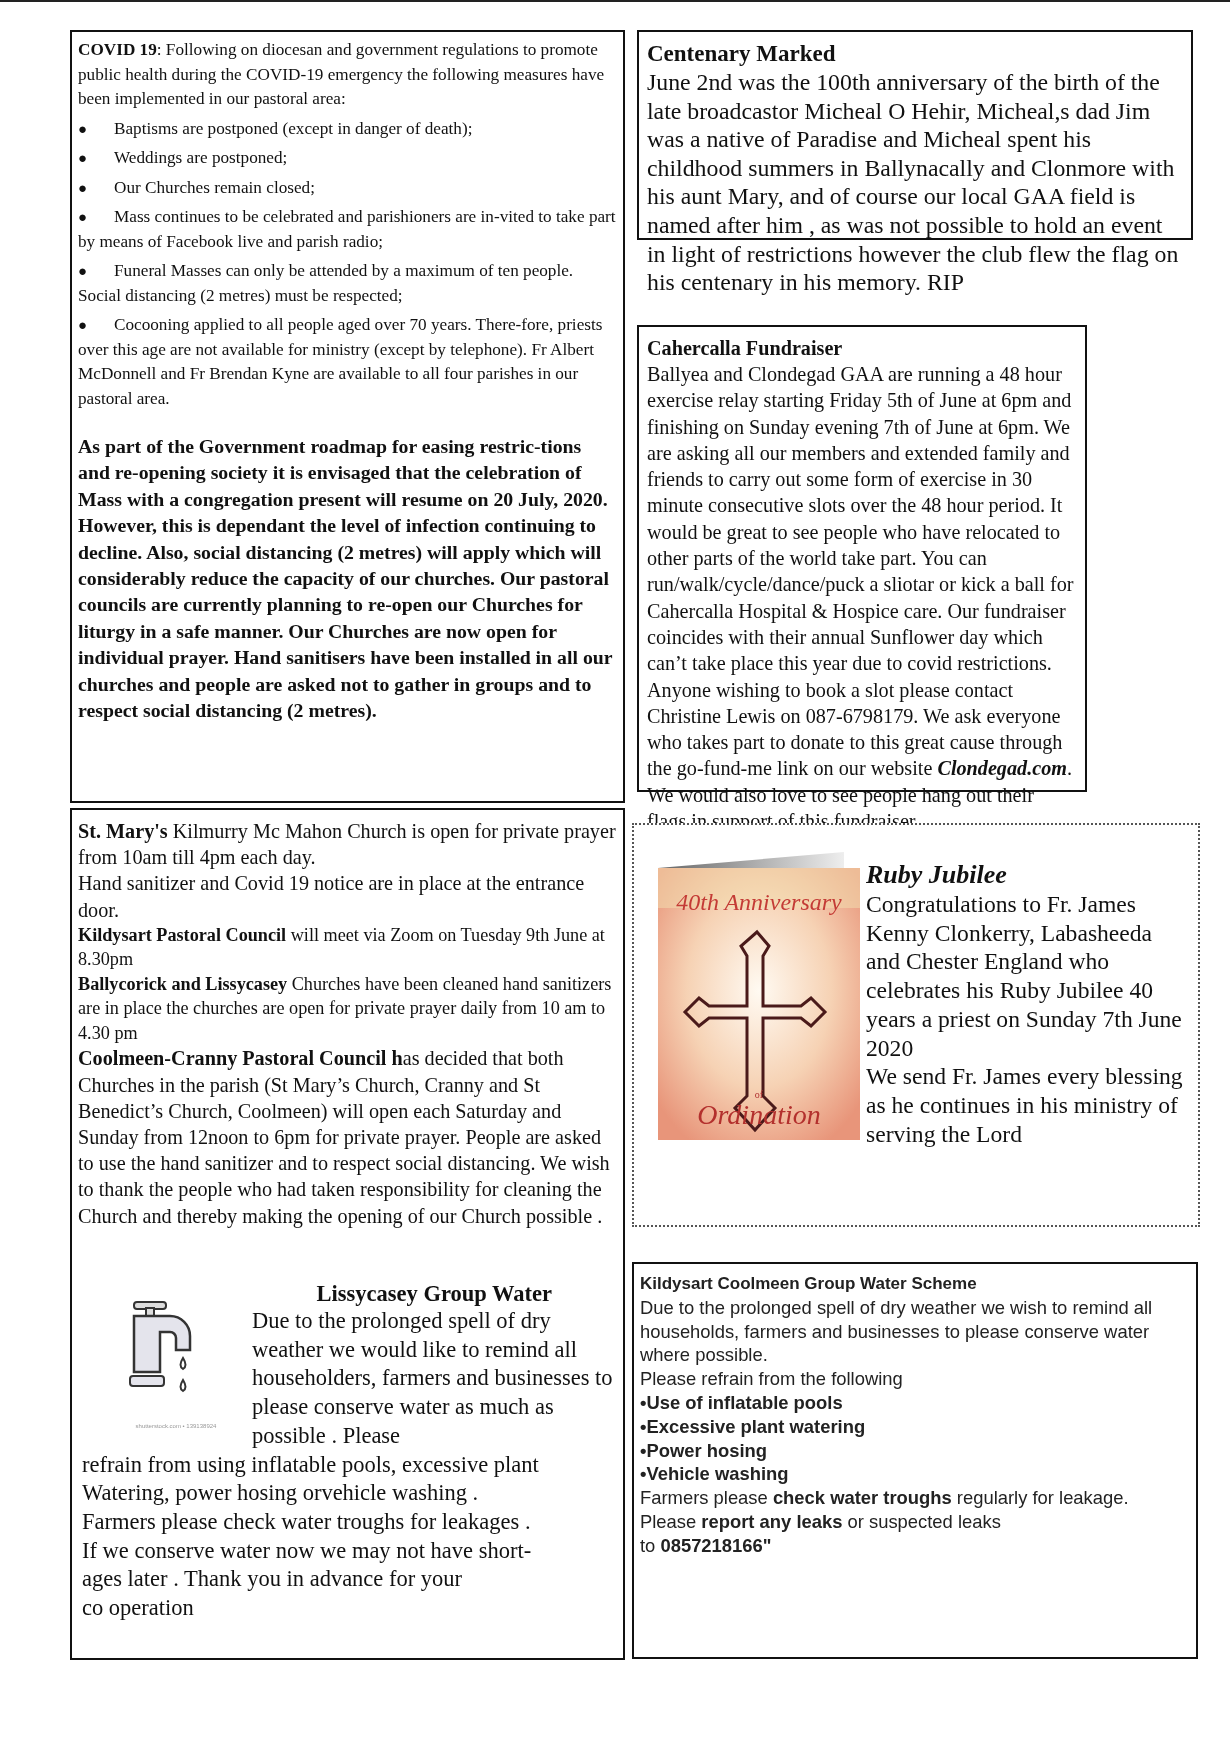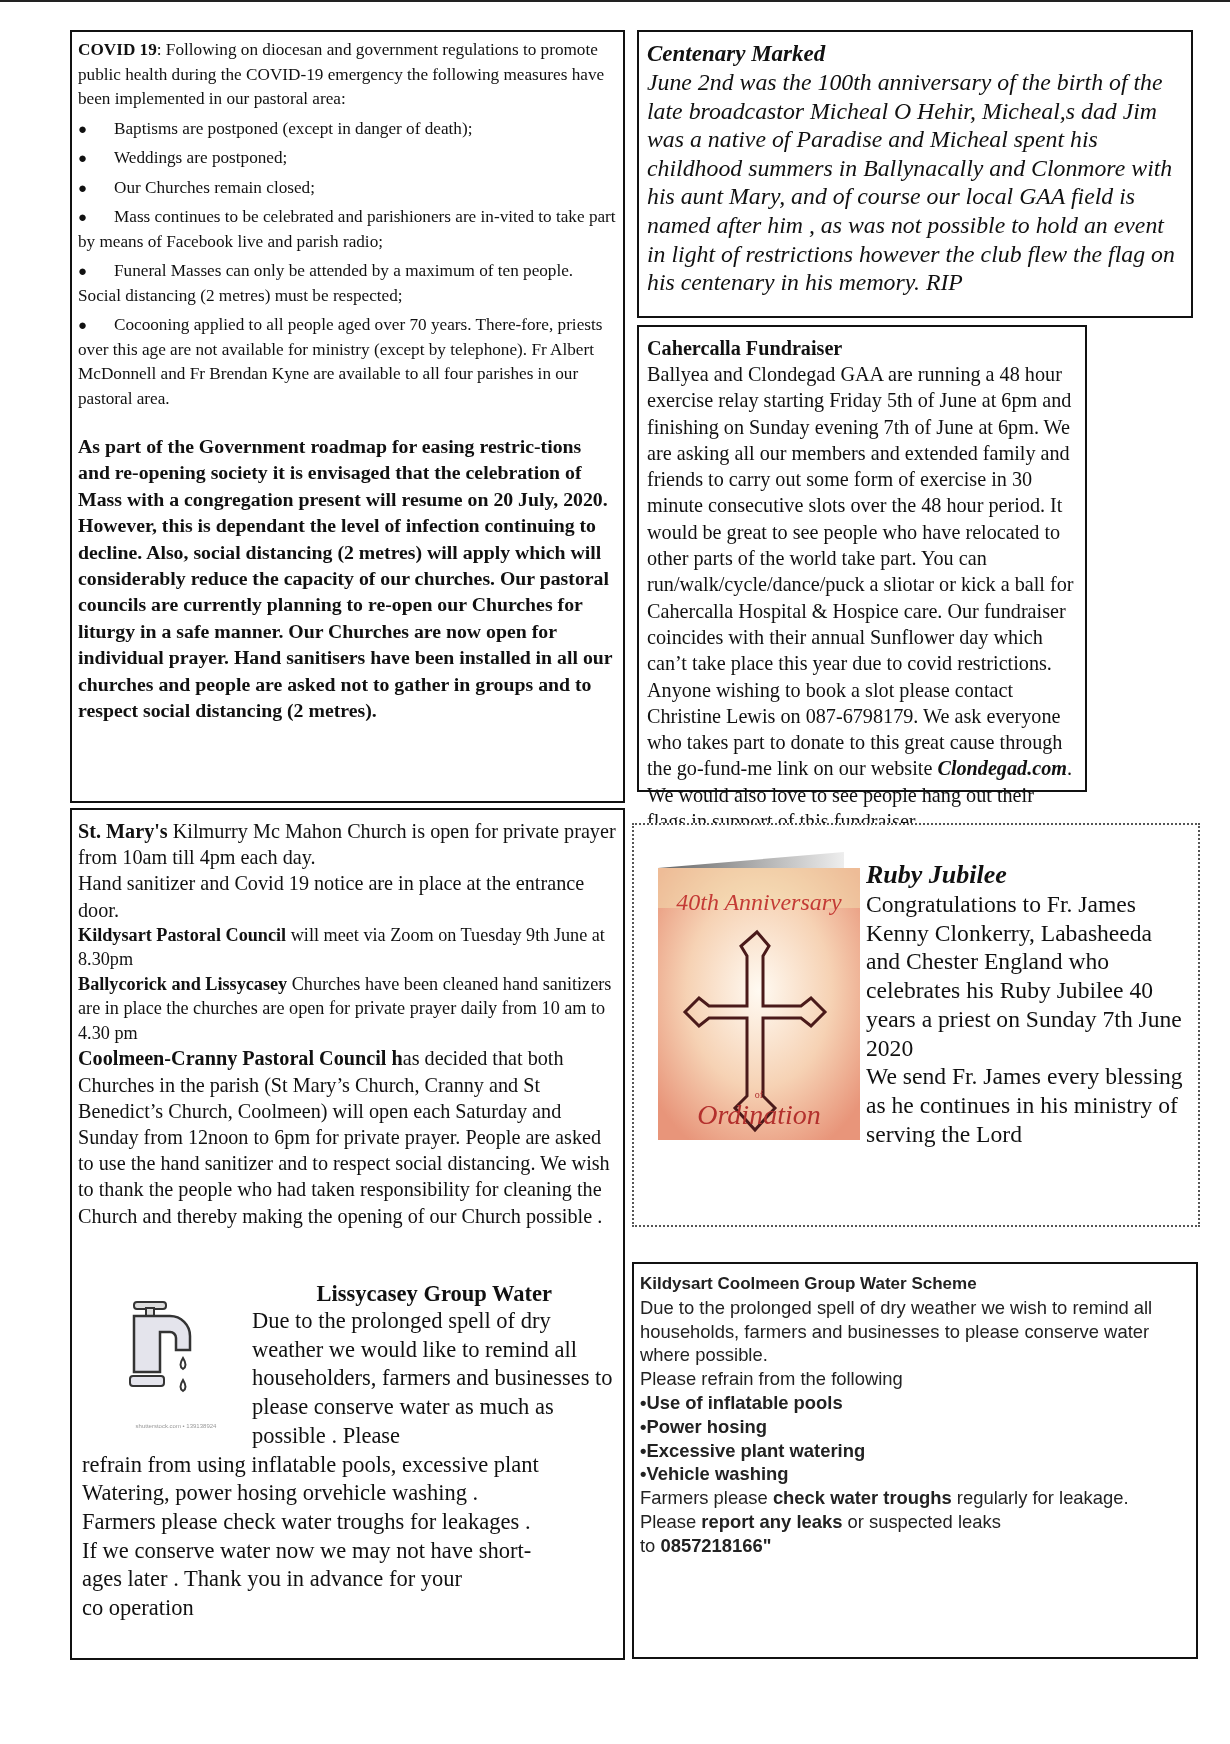--- a/index.html
+++ b/index.html
@@ -12,21 +12,21 @@
   b { font-weight:bold; }
 
   
   #covid { left:70px; top:30px; width:555px; height:773px; padding:6px 6px 0 6px; font-size:17.2px; line-height:24.5px; }
   #covid ul { list-style:none; margin:0; padding:0; }
   #covid li { position:relative; text-indent:36px; margin-top:5px; }
   #covid li .dot { position:absolute; left:0; top:0; text-indent:0; font-size:15px; }
   #covid .bold-para { margin-top:22px; font-weight:bold; font-size:19.8px; line-height:26.4px; }
 
   
-  #centenary { left:637px; top:30px; width:556px; height:288px; padding:8px 8px 7px 8px; font-size:23.8px; line-height:28.6px;font-style:italic; }
+  #centenary { left:637px; top:30px; width:556px; height:210px; padding:8px 8px 7px 8px; font-size:23.8px; line-height:28.6px; }
   #centenary h2 { margin:0; font-size:23px; font-weight:bold; line-height:28px; }
 
   
   #cahercalla { left:637px; top:325px; width:450px; height:467px; padding:8px 8px 0 8px; font-size:20.2px; line-height:26.3px; }
   #cahercalla h2 { margin:0; font-size:20.2px; font-weight:bold; line-height:26px; }
 
   
   #stmarys { left:70px; top:808px; width:555px; height:852px; padding:8px 6px 0 6px; font-size:20.2px; line-height:26.2px; }
   #stmarys .small { font-size:18.2px; line-height:24.5px; }
 
@@ -135,19 +135,19 @@
     <p>Congratulations to Fr. James Kenny  Clonkerry, Labasheeda and Chester England  who celebrates his Ruby Jubilee 40 years a priest on Sunday 7th June 2020</p>
     <p> We send Fr. James every blessing  as he continues in his ministry  of  serving  the Lord</p>
   </div>
 </div>
 
 <div class="box" id="kildysart">
   <h2>Kildysart Coolmeen Group Water Scheme</h2>
   <p>Due to the prolonged spell of dry weather we wish to remind all households, farmers and businesses to please conserve water where possible.</p>
   <p>Please refrain from the following</p>
   <div class="item">•Use of inflatable pools</div>
+  <div class="item">•Excessive plant watering</div>
   <div class="item">•Power hosing</div>
-  <div class="item">•Excessive plant watering</div>
   <div class="item">•Vehicle washing</div>
   <p><span>Farmers please </span><b>check water troughs</b><span> regularly for leakage.</span></p>
   <p><span>Please </span><b>report any leaks</b><span> or suspected leaks</span></p>
   <p><span>to </span><b>0857218166"</b></p>
 </div>
 
 </body></html>

